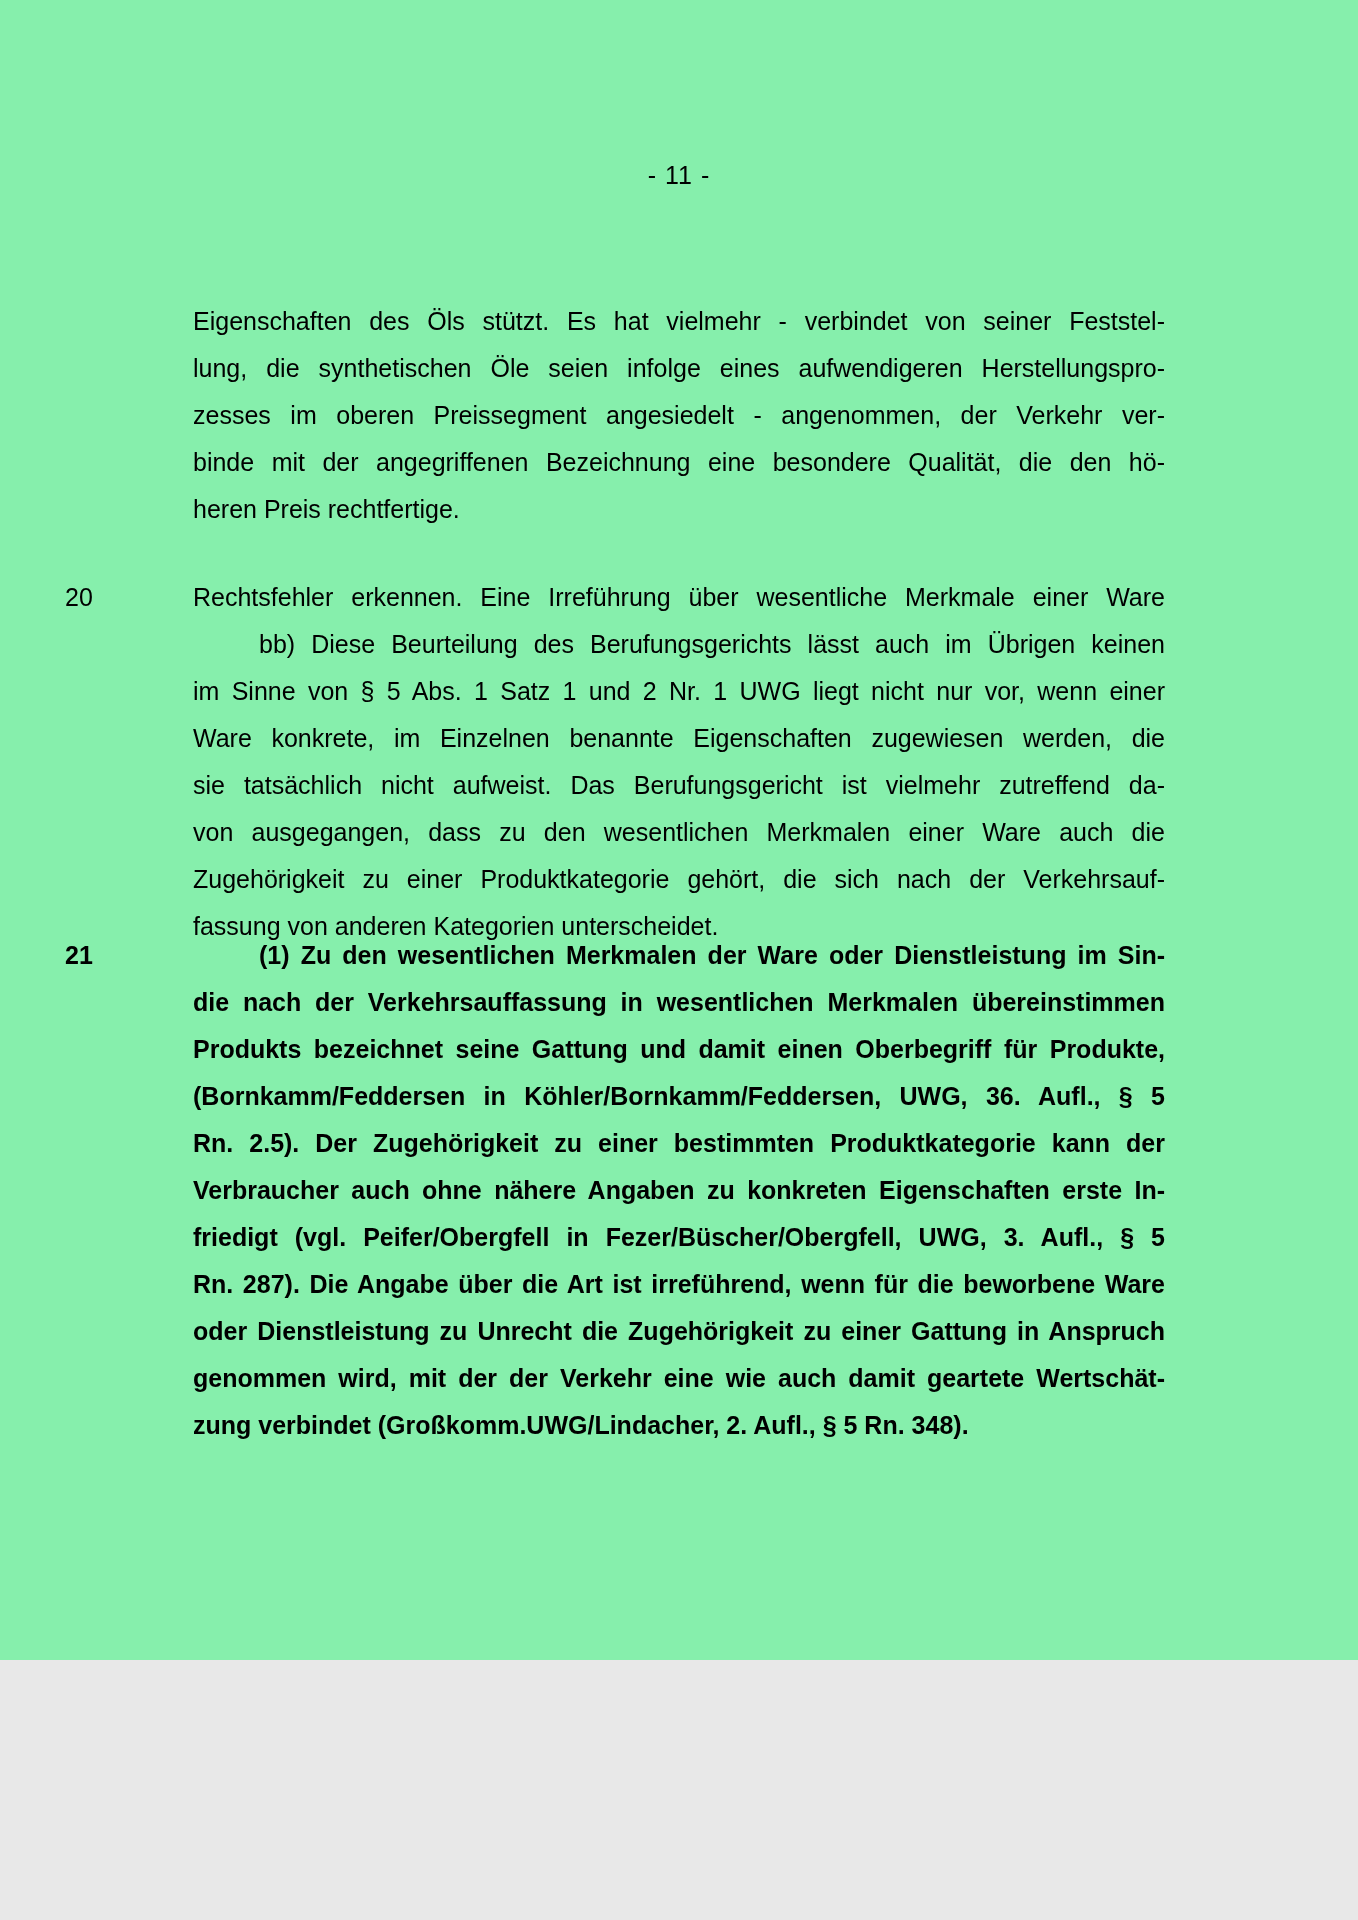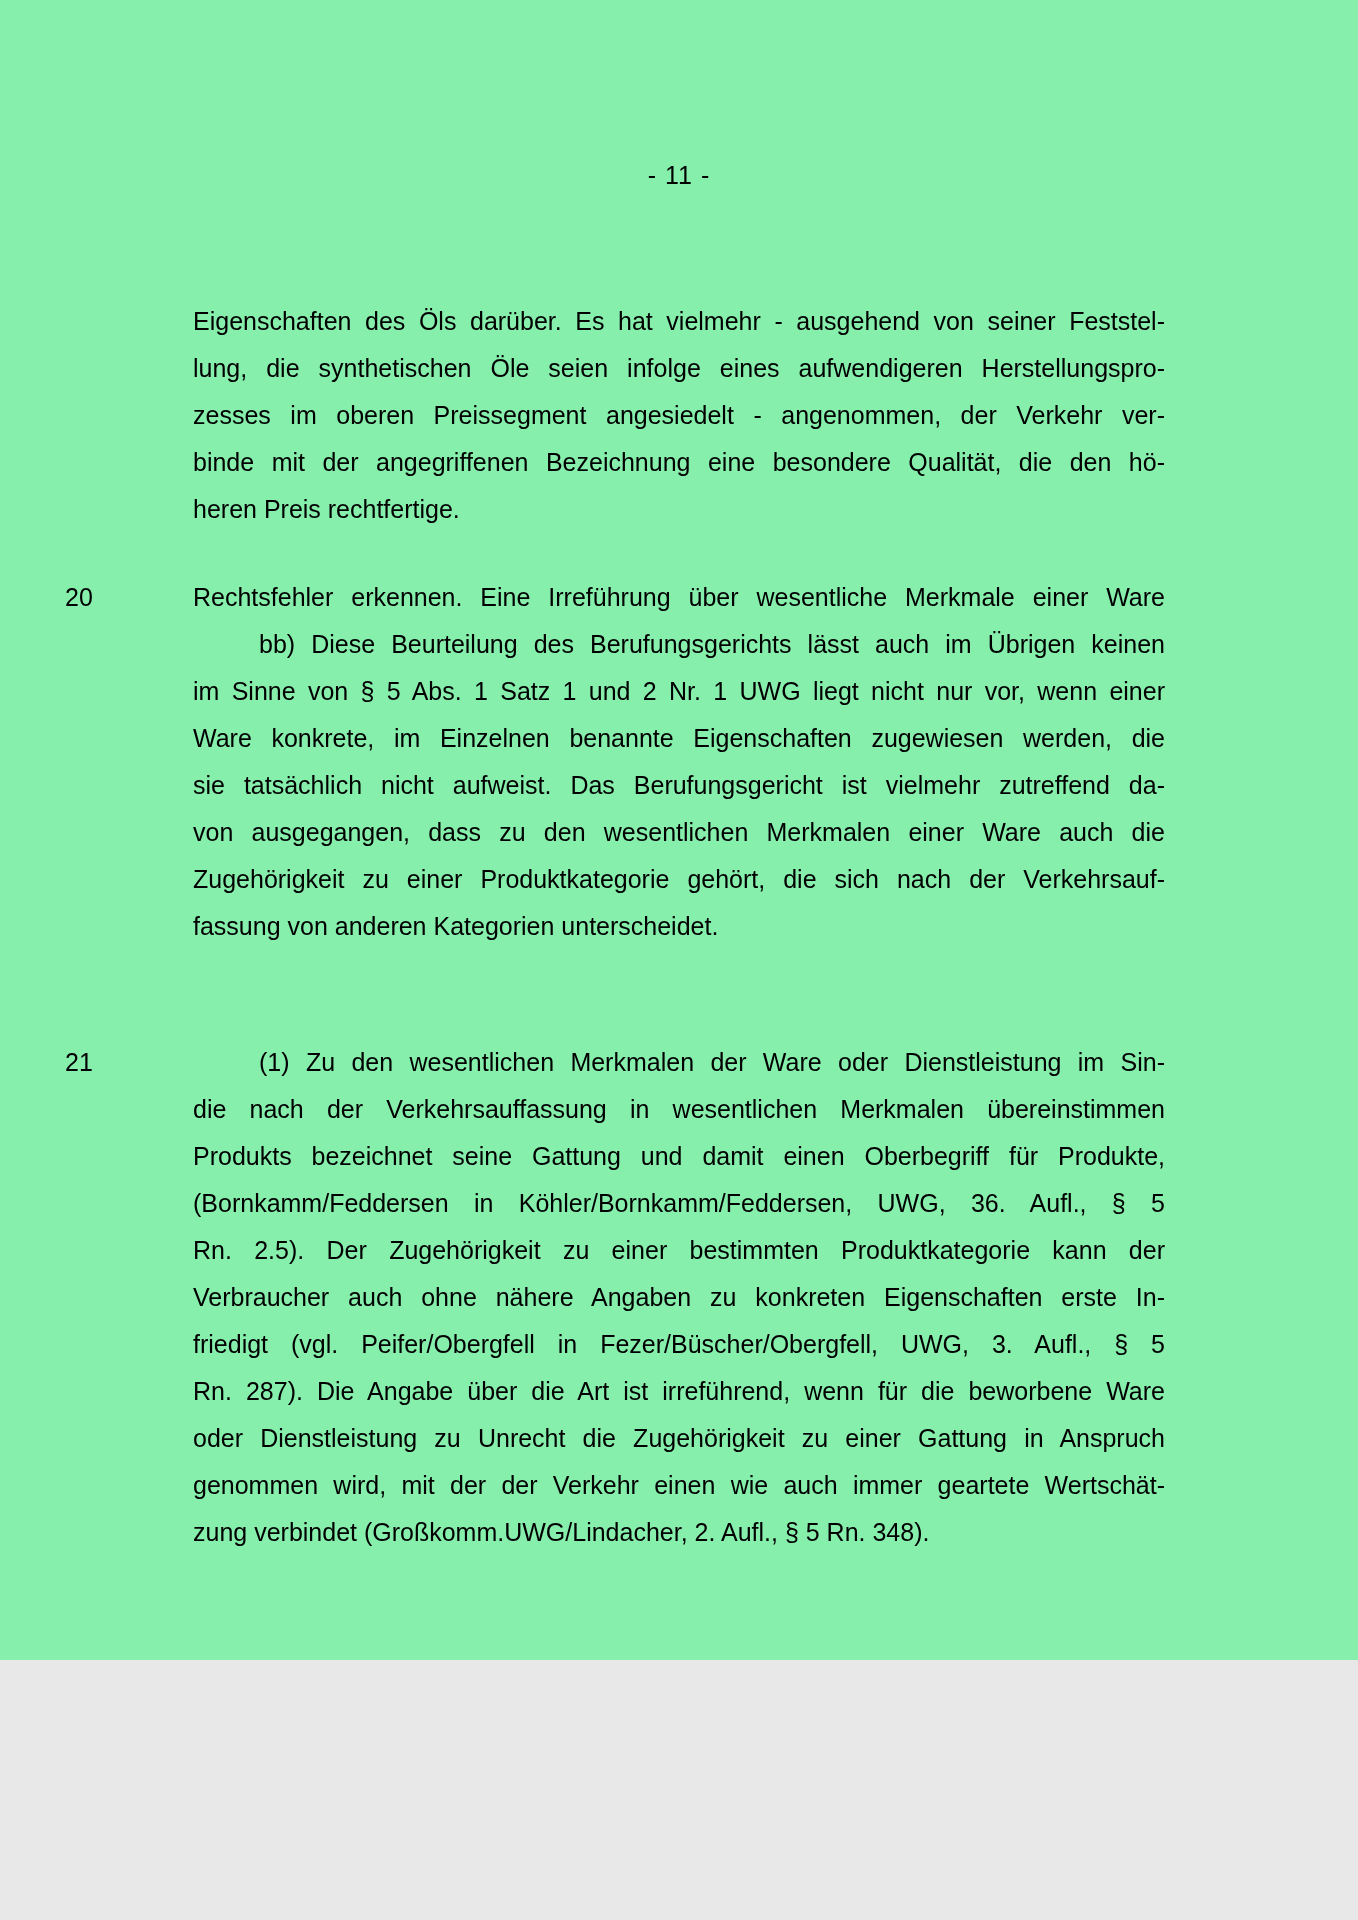--- a/index.html
+++ b/index.html
@@ -47,33 +47,33 @@
   }
   .line.first-indent {
     text-indent: 66px;
   }
   .line.last {
     text-align: right;
     text-align-last: left;
   }
   #para-continuation { top: 298px; }
   #para-20 { top: 574px; }
-  #para-21 { top: 1039px; }
+  #para-21 { top: 932px; font-weight: bold; }
 </style>
 </head>
 <body>
 
 <div class="page">
 
   <div class="page-number">- 11 -</div>
 
   <section class="para" id="para-continuation">
     <div class="margin-number"></div>
     <div class="lines">
-        <div class="line">Eigenschaften des Öls darüber. Es hat vielmehr - ausgehend von seiner Feststel-</div>
+        <div class="line">Eigenschaften des Öls stützt. Es hat vielmehr - verbindet von seiner Feststel-</div>
         <div class="line">lung, die synthetischen Öle seien infolge eines aufwendigeren Herstellungspro-</div>
         <div class="line">zesses im oberen Preissegment angesiedelt - angenommen, der Verkehr ver-</div>
         <div class="line">binde mit der angegriffenen Bezeichnung eine besondere Qualität, die den hö-</div>
         <div class="line last">heren Preis rechtfertige.</div>
       </div>
   </section>
 
   <section class="para" id="para-20">
     <div class="margin-number">20</div>
     <div class="lines">
@@ -93,18 +93,18 @@
     <div class="lines">
         <div class="line first-indent">(1) Zu den wesentlichen Merkmalen der Ware oder Dienstleistung im Sin-</div>
         <div class="line">die nach der Verkehrsauffassung in wesentlichen Merkmalen übereinstimmen</div>
         <div class="line">Produkts bezeichnet seine Gattung und damit einen Oberbegriff für Produkte,</div>
         <div class="line">(Bornkamm/Feddersen in Köhler/Bornkamm/Feddersen, UWG, 36. Aufl., § 5</div>
         <div class="line">Rn. 2.5). Der Zugehörigkeit zu einer bestimmten Produktkategorie kann der</div>
         <div class="line">Verbraucher auch ohne nähere Angaben zu konkreten Eigenschaften erste In-</div>
         <div class="line">friedigt (vgl. Peifer/Obergfell in Fezer/Büscher/Obergfell, UWG, 3. Aufl., § 5</div>
         <div class="line">Rn. 287). Die Angabe über die Art ist irreführend, wenn für die beworbene Ware</div>
         <div class="line">oder Dienstleistung zu Unrecht die Zugehörigkeit zu einer Gattung in Anspruch</div>
-        <div class="line">genommen wird, mit der der Verkehr einen wie auch immer geartete Wertschät-</div>
+        <div class="line">genommen wird, mit der der Verkehr eine wie auch damit geartete Wertschät-</div>
         <div class="line last">zung verbindet (Großkomm.UWG/Lindacher, 2. Aufl., § 5 Rn. 348).</div>
       </div>
   </section>
 
 </div>
 
 </body></html>

